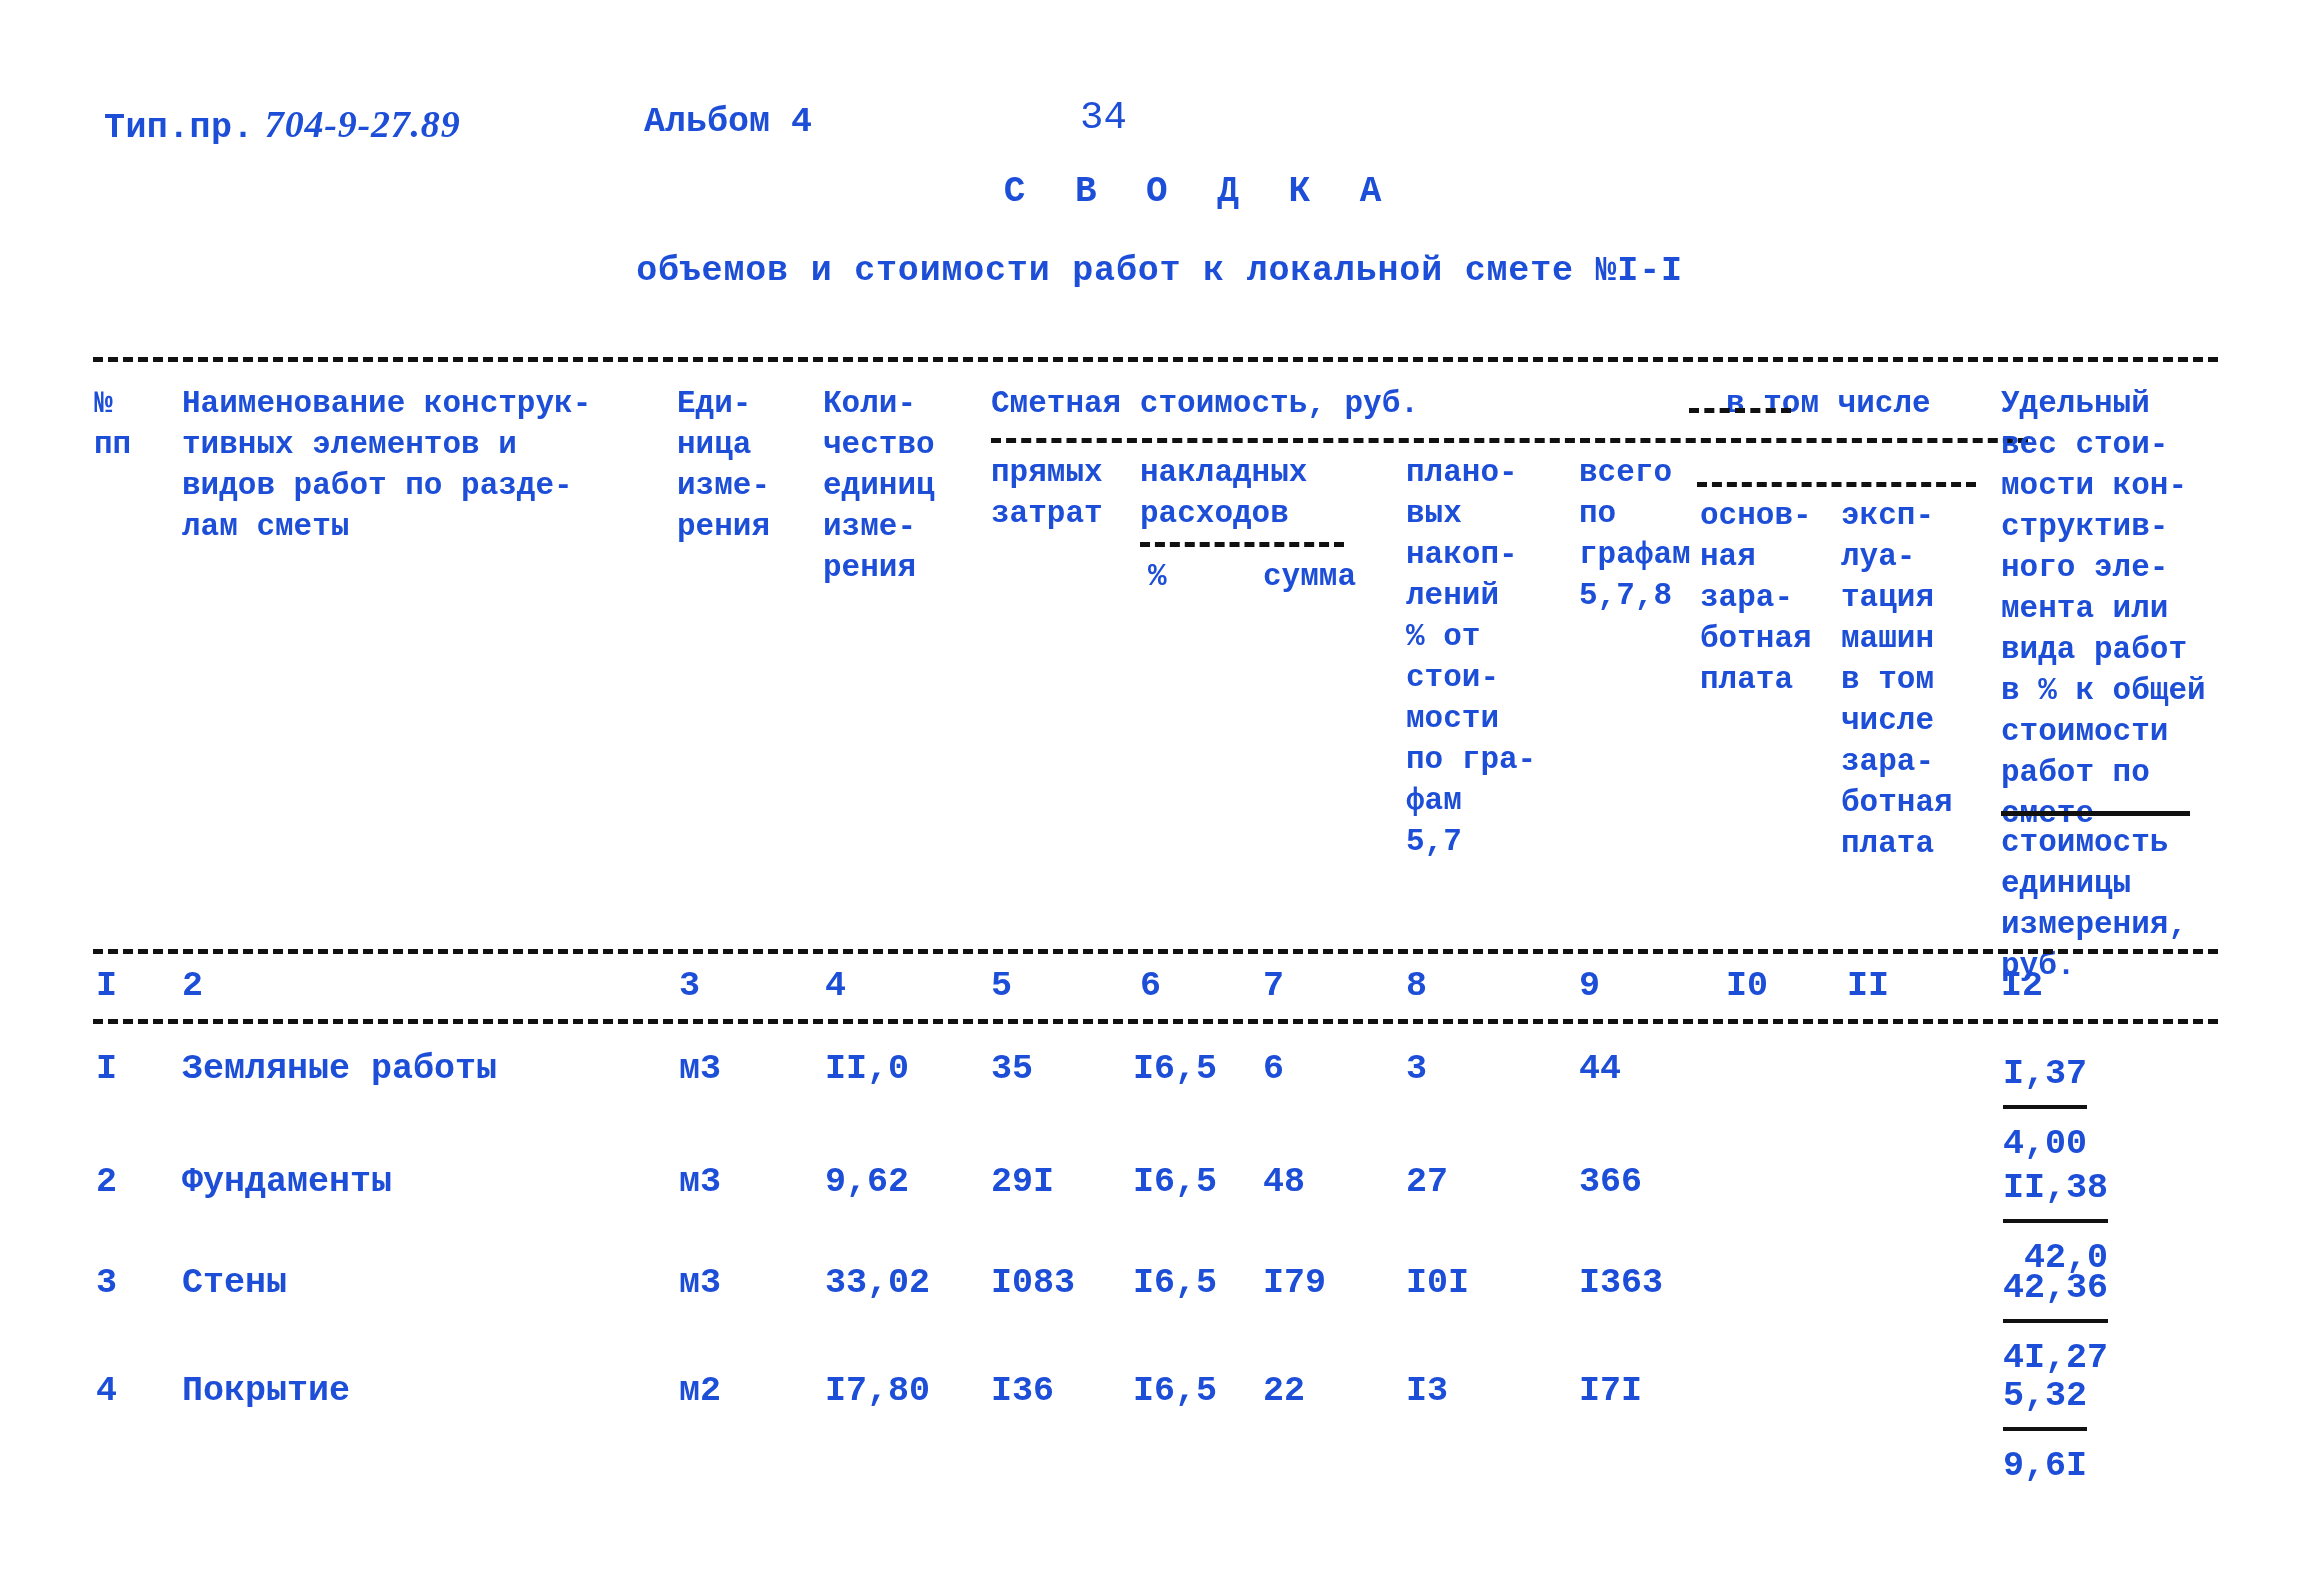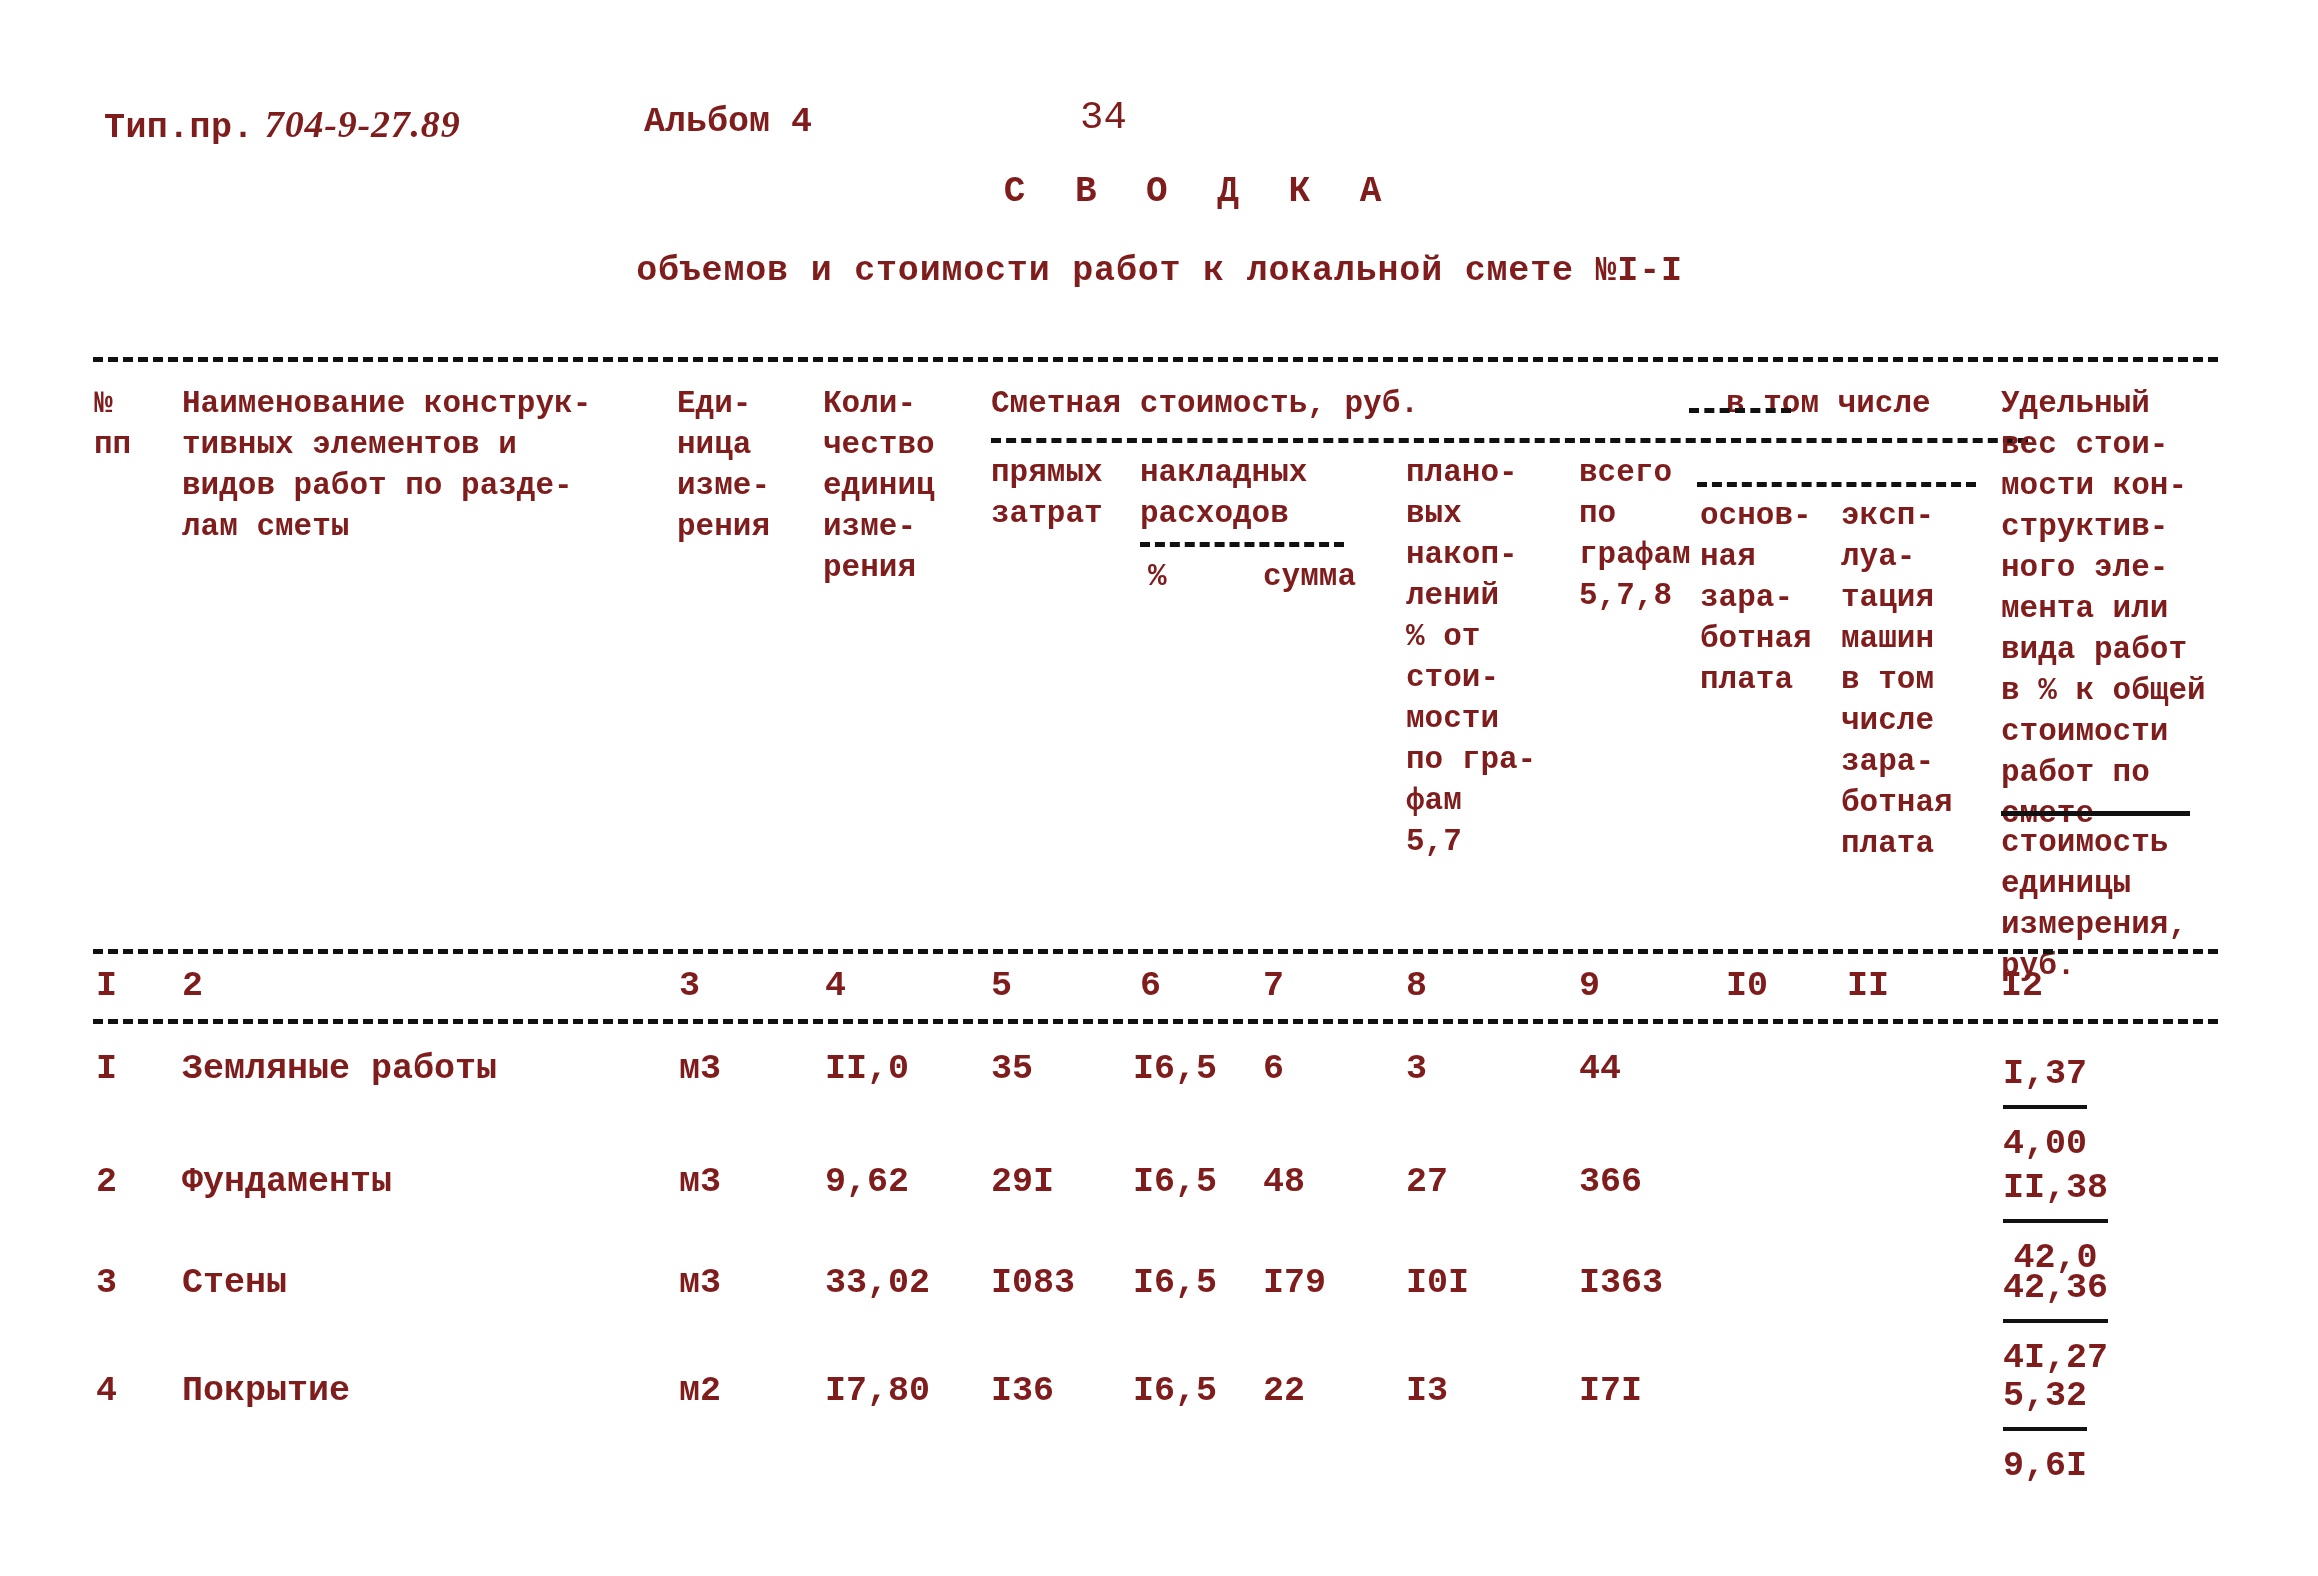--- a/index.html
+++ b/index.html
@@ -6,21 +6,21 @@
     margin: 0;
     padding: 0;
     background: #ffffff;
   }
   #page {
     position: relative;
     width: 2319px;
     height: 1576px;
     background: #ffffff;
     font-family: "Liberation Mono", "DejaVu Sans Mono", monospace;
-    color: #7f1d1d;
+    color: #1d4ed8;
     overflow: hidden;
   }
 
   
   .topline {
     position: absolute;
     top: 102px;
     left: 0;
     width: 100%;
     height: 47px;
@@ -115,21 +115,21 @@
   .dcell {
     position: absolute;
     font-size: 35px;
     font-weight: 700;
     white-space: nowrap;
   }
   .frac {
     position: absolute;
     font-size: 35px;
     font-weight: 700;
-    text-align: center;
+    text-align: right;
     line-height: 58px;
   }
   .frac .num {
     display: inline-block;
     border-bottom: 4.7px solid #111;
     padding-bottom: 1.6px;
   }
   .frac .den {
     display: block;
     margin-top: 6.3px;

